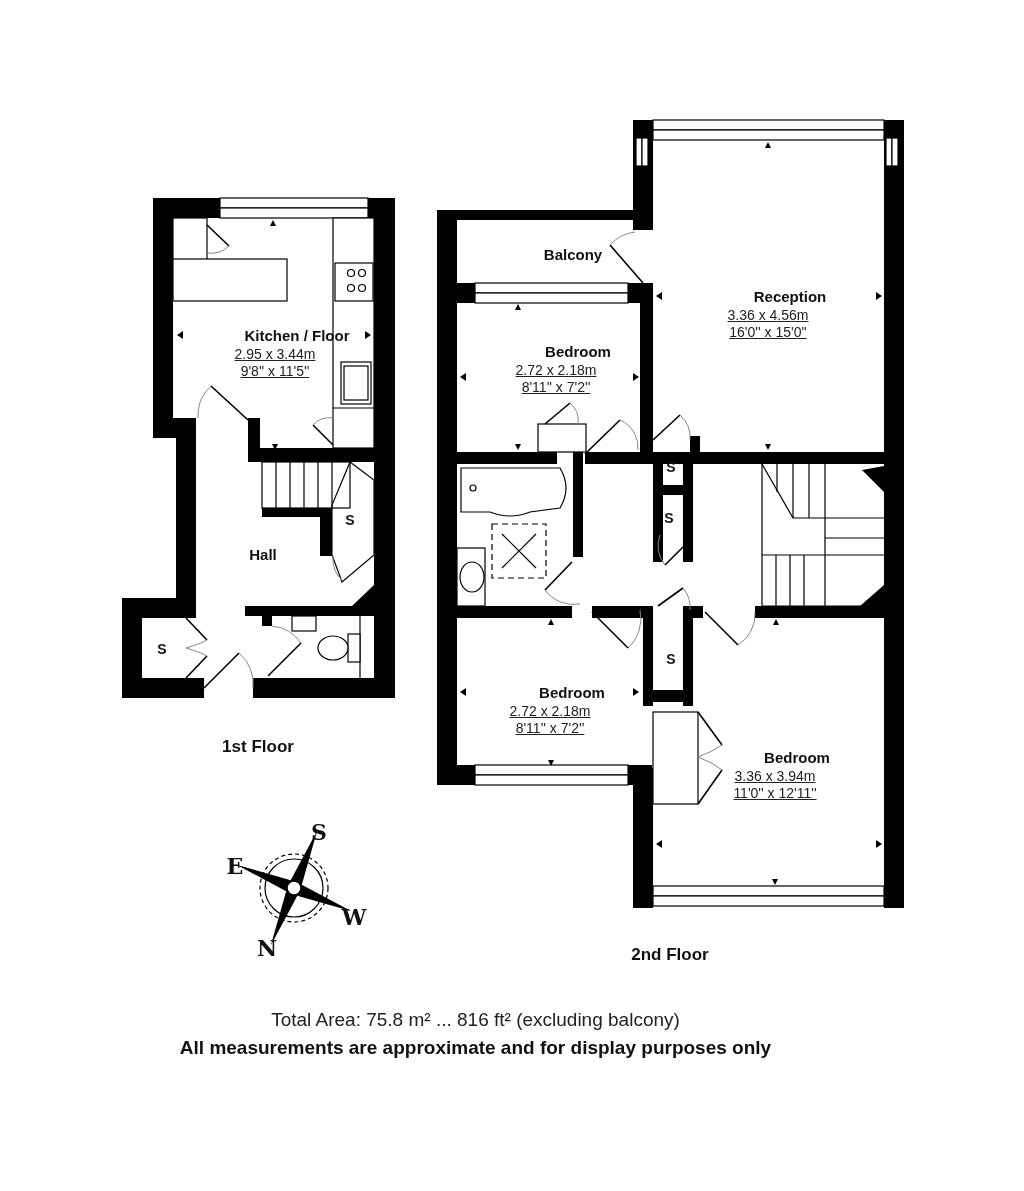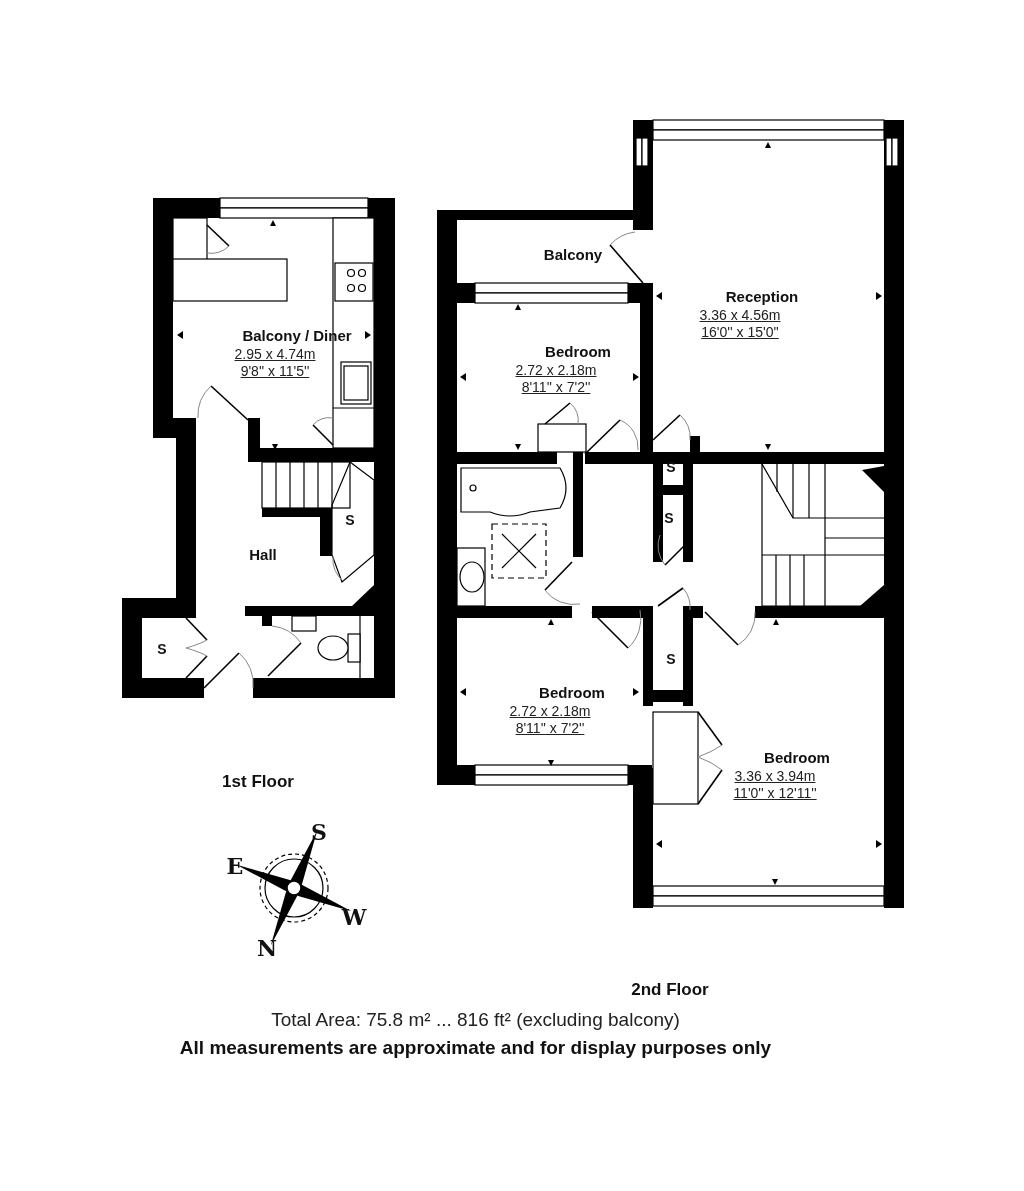--- a/index.html
+++ b/index.html
@@ -10,21 +10,21 @@
   .win { fill: #fff; stroke: #000; stroke-width: 1.2; }
   .thin { fill: none; stroke: #000; stroke-width: 1.2; }
   .fixt { fill: #fff; stroke: #000; stroke-width: 1.2; }
   .arc { fill: none; stroke: #888; stroke-width: 1; }
   .door { stroke: #000; stroke-width: 1.6; }
   .arrow { fill: #000; }
   .lbl { position: absolute; text-align: center; white-space: nowrap; transform: translateX(-50%); line-height: 1.25; }
   .room-name { font-weight: bold; font-size: 15px; display: block; padding-left: 44px; }
   .room-dim { font-size: 14px; display: block; color: #222; text-decoration: underline; }
   .s-lbl { position: absolute; font-weight: bold; font-size: 14px; transform: translate(-50%,-50%); }
-  .floor-title { position: absolute; font-weight: bold; font-size: 17px; transform: translateX(-50%); white-space: nowrap; margin-top: 35px; }
+  .floor-title { position: absolute; font-weight: bold; font-size: 17px; transform: translateX(-50%); white-space: nowrap; }
   .compass-letter { position: absolute; font-family: "DejaVu Serif", serif; font-weight: bold; font-size: 22px; transform: translate(-50%,-50%); }
   .footer { position: absolute; left: 0; width: 951px; text-align: center; white-space: nowrap; }
   .footer-area { top: 1009px; font-size: 19px; color: #222; }
   .footer-note { top: 1037px; font-size: 19px; font-weight: bold; text-align: center; }
 </style>
 </head>
 <body>
 
 <svg id="plan" viewBox="0 0 1024 1191" xmlns="http://www.w3.org/2000/svg">
 
@@ -230,35 +230,35 @@
       <polygon fill="#000" points="0,-62 6,-6 0,0 -6,-6"></polygon>
       <polygon fill="#000" points="0,62 6,6 0,0 -6,6"></polygon>
       <polygon fill="#000" points="-62,0 -6,-6 0,0 -6,6"></polygon>
       <polygon fill="#000" points="62,0 6,-6 0,0 6,6"></polygon>
     </g>
     <circle r="7" fill="#fff" stroke="#000" stroke-width="1.5"></circle>
   </g>
 </svg>
 
 <div class="lbl" style="left:275px; top:327px;">
-  <span class="room-name">Balcony / Diner</span>
-  <span class="room-dim">2.95 x 4.74m</span>
+  <span class="room-name">Kitchen / Floor</span>
+  <span class="room-dim">2.95 x 3.44m</span>
   <span class="room-dim">9'8'' x 11'5''</span>
 </div>
 <div class="lbl" style="left:241px; top:546px;">
   <span class="room-name">Hall</span>
 </div>
 <span class="s-lbl" style="left:350px; top:520px;">S</span>
 <span class="s-lbl" style="left:162px; top:649px;">S</span>
 <div class="floor-title" style="left:258px; top:737px;">1st Floor</div>
 
 <div class="lbl" style="left:551px; top:246px;">
   <span class="room-name">Balcony</span>
 </div>
-<div class="lbl" style="left:740px; top:288px;">
+<div class="lbl" style="left:768px; top:288px;">
   <span class="room-name">Reception</span>
   <span class="room-dim">3.36 x 4.56m</span>
   <span class="room-dim">16'0'' x 15'0''</span>
 </div>
 <div class="lbl" style="left:556px; top:343px;">
   <span class="room-name">Bedroom</span>
   <span class="room-dim">2.72 x 2.18m</span>
   <span class="room-dim">8'11'' x 7'2''</span>
 </div>
 <div class="lbl" style="left:550px; top:684px;">

